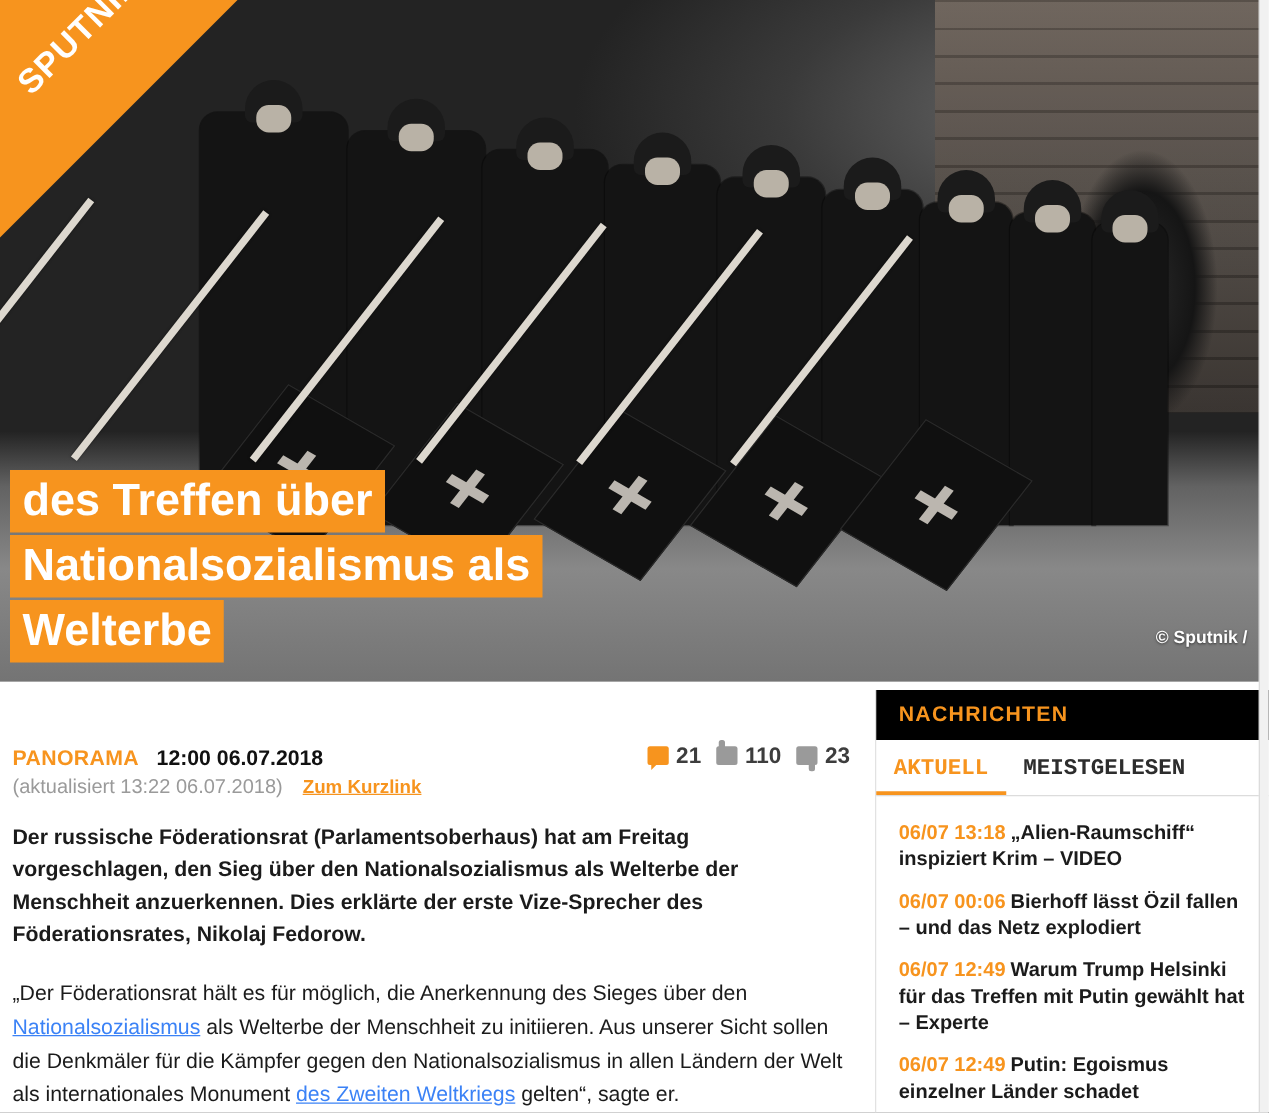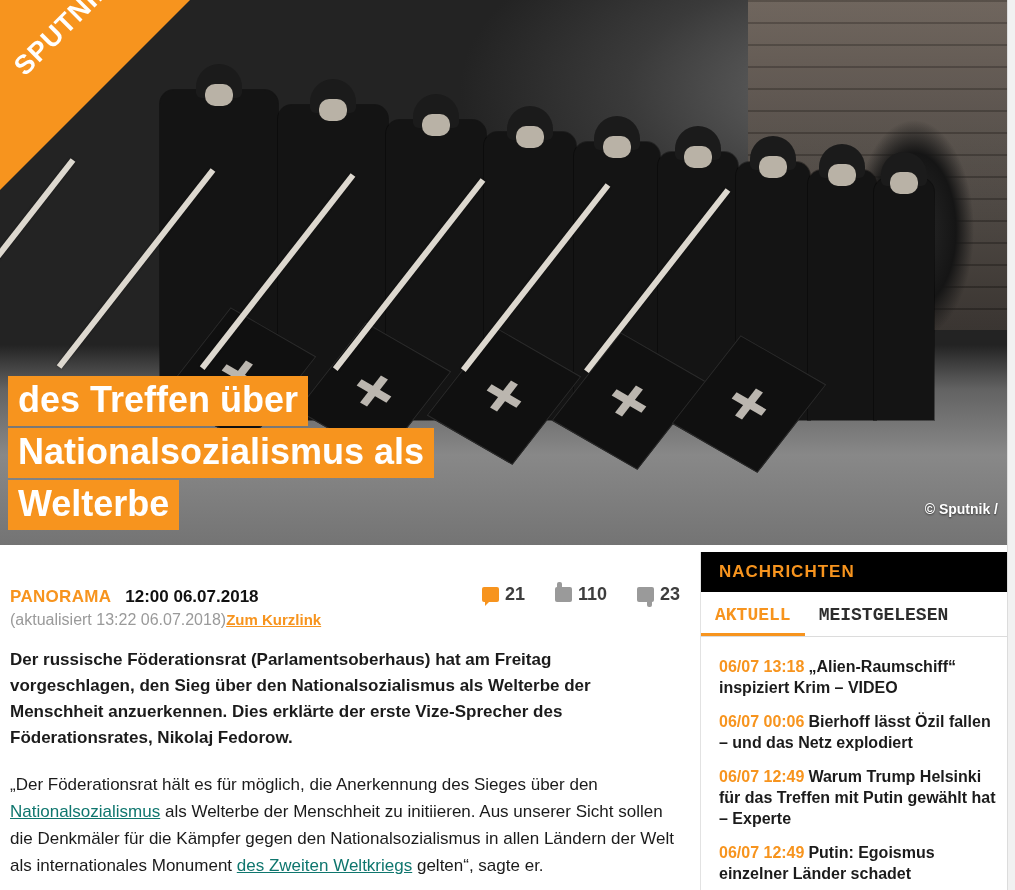--- a/index.html
+++ b/index.html
@@ -227,39 +227,39 @@
     letter-spacing: 0.3px;
   }
   .pubdate {
     color: #111;
     font-weight: bold;
     font-size: 17px;
   }
   .meta-bottom {
     display: flex;
     align-items: baseline;
-    gap: 0;
+    gap: 16px;
     margin-top: 4px;
   }
   .updated {
     color: #9a9a9a;
     font-size: 16px;
   }
   .shortlink {
     color: #f7941e;
     font-weight: bold;
     font-size: 15px;
     text-decoration: underline;
     cursor: pointer;
   }
   .counters {
     display: flex;
     align-items: flex-end;
-    gap: 30px;
-    margin-top: 16px;
+    gap: 12px;
+    margin-top: 26px;
   }
   .counter {
     display: flex;
     align-items: center;
     gap: 6px;
     font-size: 18px;
     font-weight: bold;
     color: #3d3d3d;
   }
   .ic {
@@ -300,21 +300,21 @@
     line-height: 26px;
     color: #1b1b1b;
   }
   .para {
     margin-top: 20px;
     font-size: 17px;
     line-height: 27px;
     color: #1b1b1b;
   }
   .para a, .link {
-    color: #0f766e;
+    color: #3b82f6;
     text-decoration: underline;
     cursor: pointer;
   }
 
   
   .sidebar {
     width: 315px;
     border-left: 1px solid #e2e2e2;
     box-sizing: border-box;
   }

